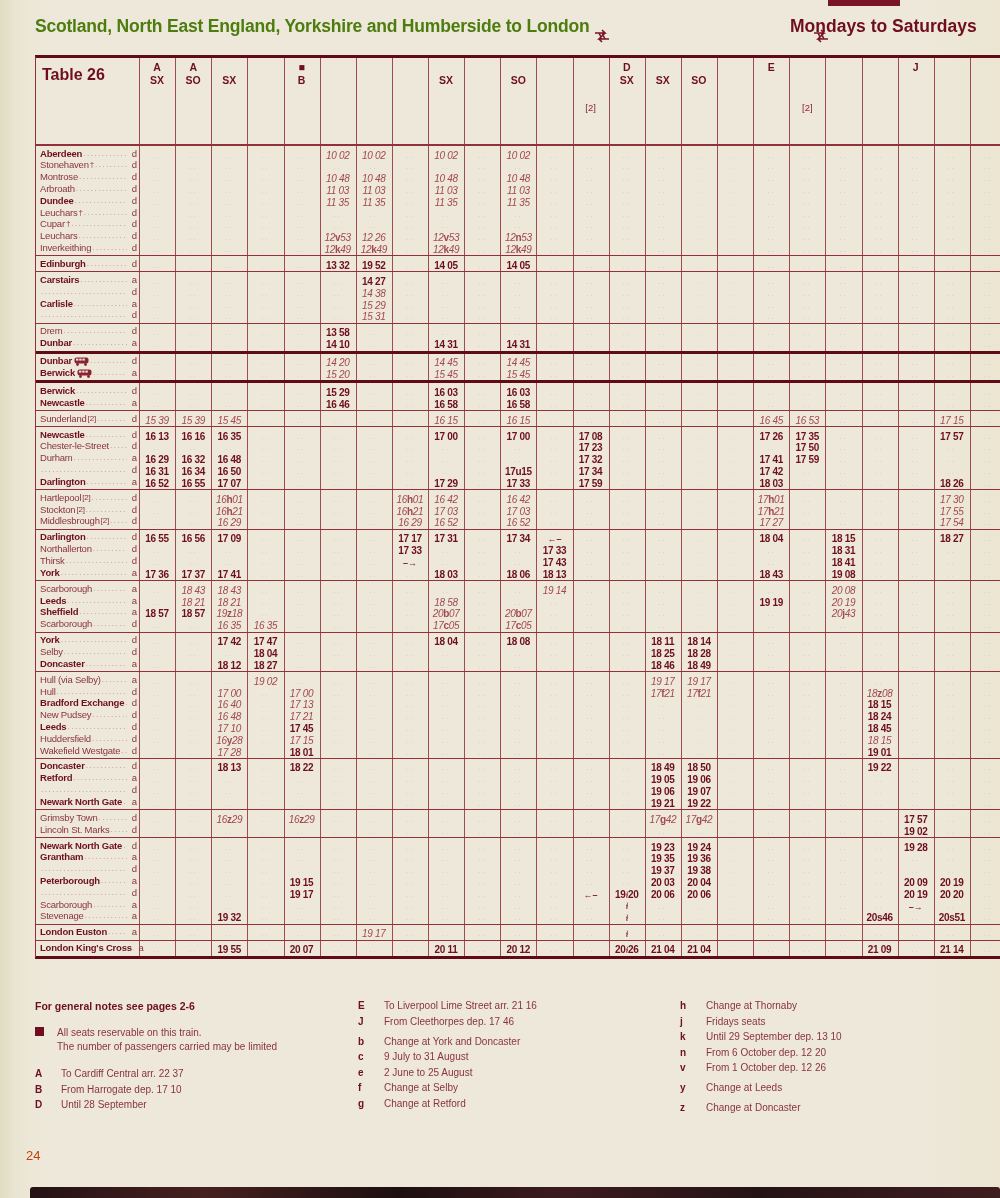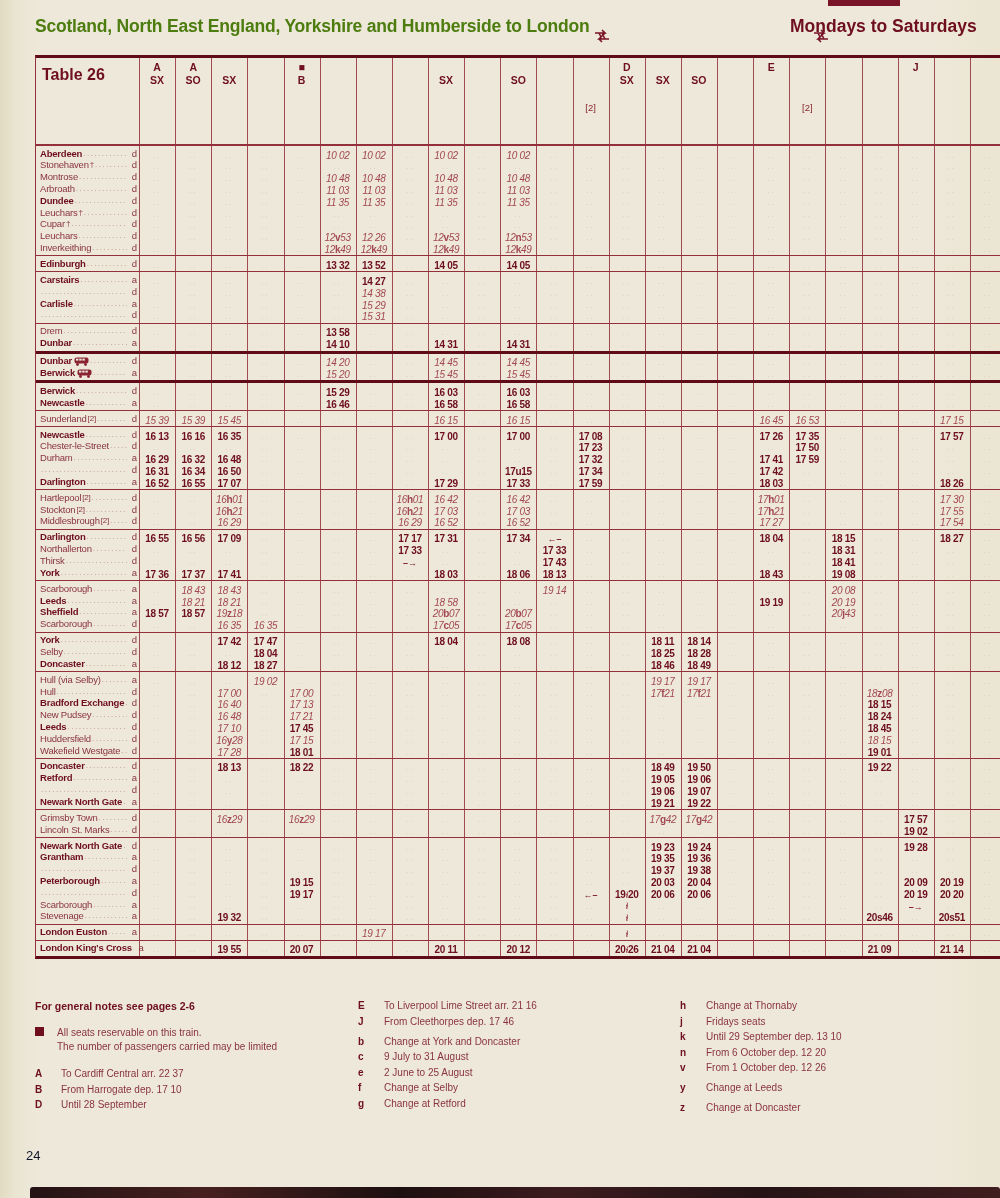--- a/index.html
+++ b/index.html
@@ -50,21 +50,21 @@
   .fn-res .sq{width:9px;height:9px;background:#6e0e1f;margin-top:1px;}
   .fn-res .txt{margin-left:13px;line-height:14px;color:#8a3340;}
   .fnc{position:absolute;}
   .fnc .fni{display:flex;margin-bottom:4.5px;}
   .fnc .fni.gap{margin-top:9px;}
   .fnc .fk{width:26px;font-weight:bold;color:#6e0e1f;flex:0 0 26px;}
   .fnc .fv{color:#8a3340;}
   .fnc1{left:35px;top:70px;}
   .fnc2{left:358px;top:2px;}
   .fnc3{left:680px;top:2px;}
-  .pageno{position:absolute;left:26px;top:1148px;font-size:13px;color:#0f172a;}
+  .pageno{position:absolute;left:26px;top:1148px;font-size:13px;color:#c2410c;}
   .botstrip{position:absolute;left:30px;top:1187px;width:970px;height:11px;
     background:linear-gradient(90deg,#241214 0%,#46201f 18%,#1d0f10 38%,#3c1b1e 55%,#241315 75%,#401d1f 100%);
     border-radius:3px 3px 0 0;}
 </style>
 </head>
 <body>
 
 <div class="topmark"></div>
 
 <div class="title">Scotland, North East England, Yorkshire and Humberside to London</div>
@@ -499,21 +499,21 @@
             <span class="sn sb">Edinburgh</span>
             <span class="ld">........................................</span>
             <span class="da">d</span>
           </div>
           <div class="cell"><span class="dots">··</span></div>
           <div class="cell"><span class="dots">··</span></div>
           <div class="cell"><span class="dots">··</span></div>
           <div class="cell"><span class="dots">··</span></div>
           <div class="cell"><span class="dots">··</span></div>
           <div class="cell"><span class="tb">13 32</span></div>
-          <div class="cell"><span class="tb">13 52</span></div>
+          <div class="cell"><span class="tb">19 52</span></div>
           <div class="cell"><span class="dots">··</span></div>
           <div class="cell"><span class="tb">14 05</span></div>
           <div class="cell"><span class="dots">··</span></div>
           <div class="cell"><span class="tb">14 05</span></div>
           <div class="cell"><span class="dots">··</span></div>
           <div class="cell"><span class="dots">··</span></div>
           <div class="cell"><span class="dots">··</span></div>
           <div class="cell"><span class="dots">··</span></div>
           <div class="cell"><span class="dots">··</span></div>
           <div class="cell"><span class="dots">··</span></div>
@@ -1726,21 +1726,21 @@
           <div class="cell"><span class="dots">··</span></div>
           <div class="cell"><span class="dots">··</span></div>
           <div class="cell"><span class="dots">··</span></div>
           <div class="cell"><span class="dots">··</span></div>
           <div class="cell"><span class="dots">··</span></div>
           <div class="cell"><span class="dots">··</span></div>
           <div class="cell"><span class="dots">··</span></div>
           <div class="cell"><span class="dots">··</span></div>
           <div class="cell"><span class="dots">··</span></div>
           <div class="cell"><span class="tb">18 49</span></div>
-          <div class="cell"><span class="tb">19 50</span></div>
+          <div class="cell"><span class="tb">18 50</span></div>
           <div class="cell"><span class="dots">··</span></div>
           <div class="cell"><span class="dots">··</span></div>
           <div class="cell"><span class="dots">··</span></div>
           <div class="cell"><span class="dots">··</span></div>
           <div class="cell"><span class="tb">19 22</span></div>
           <div class="cell"><span class="dots">··</span></div>
           <div class="cell"><span class="dots">··</span></div>
           <div class="cell"><span class="dots">··</span></div>
         </div>
         <div class="trow">

